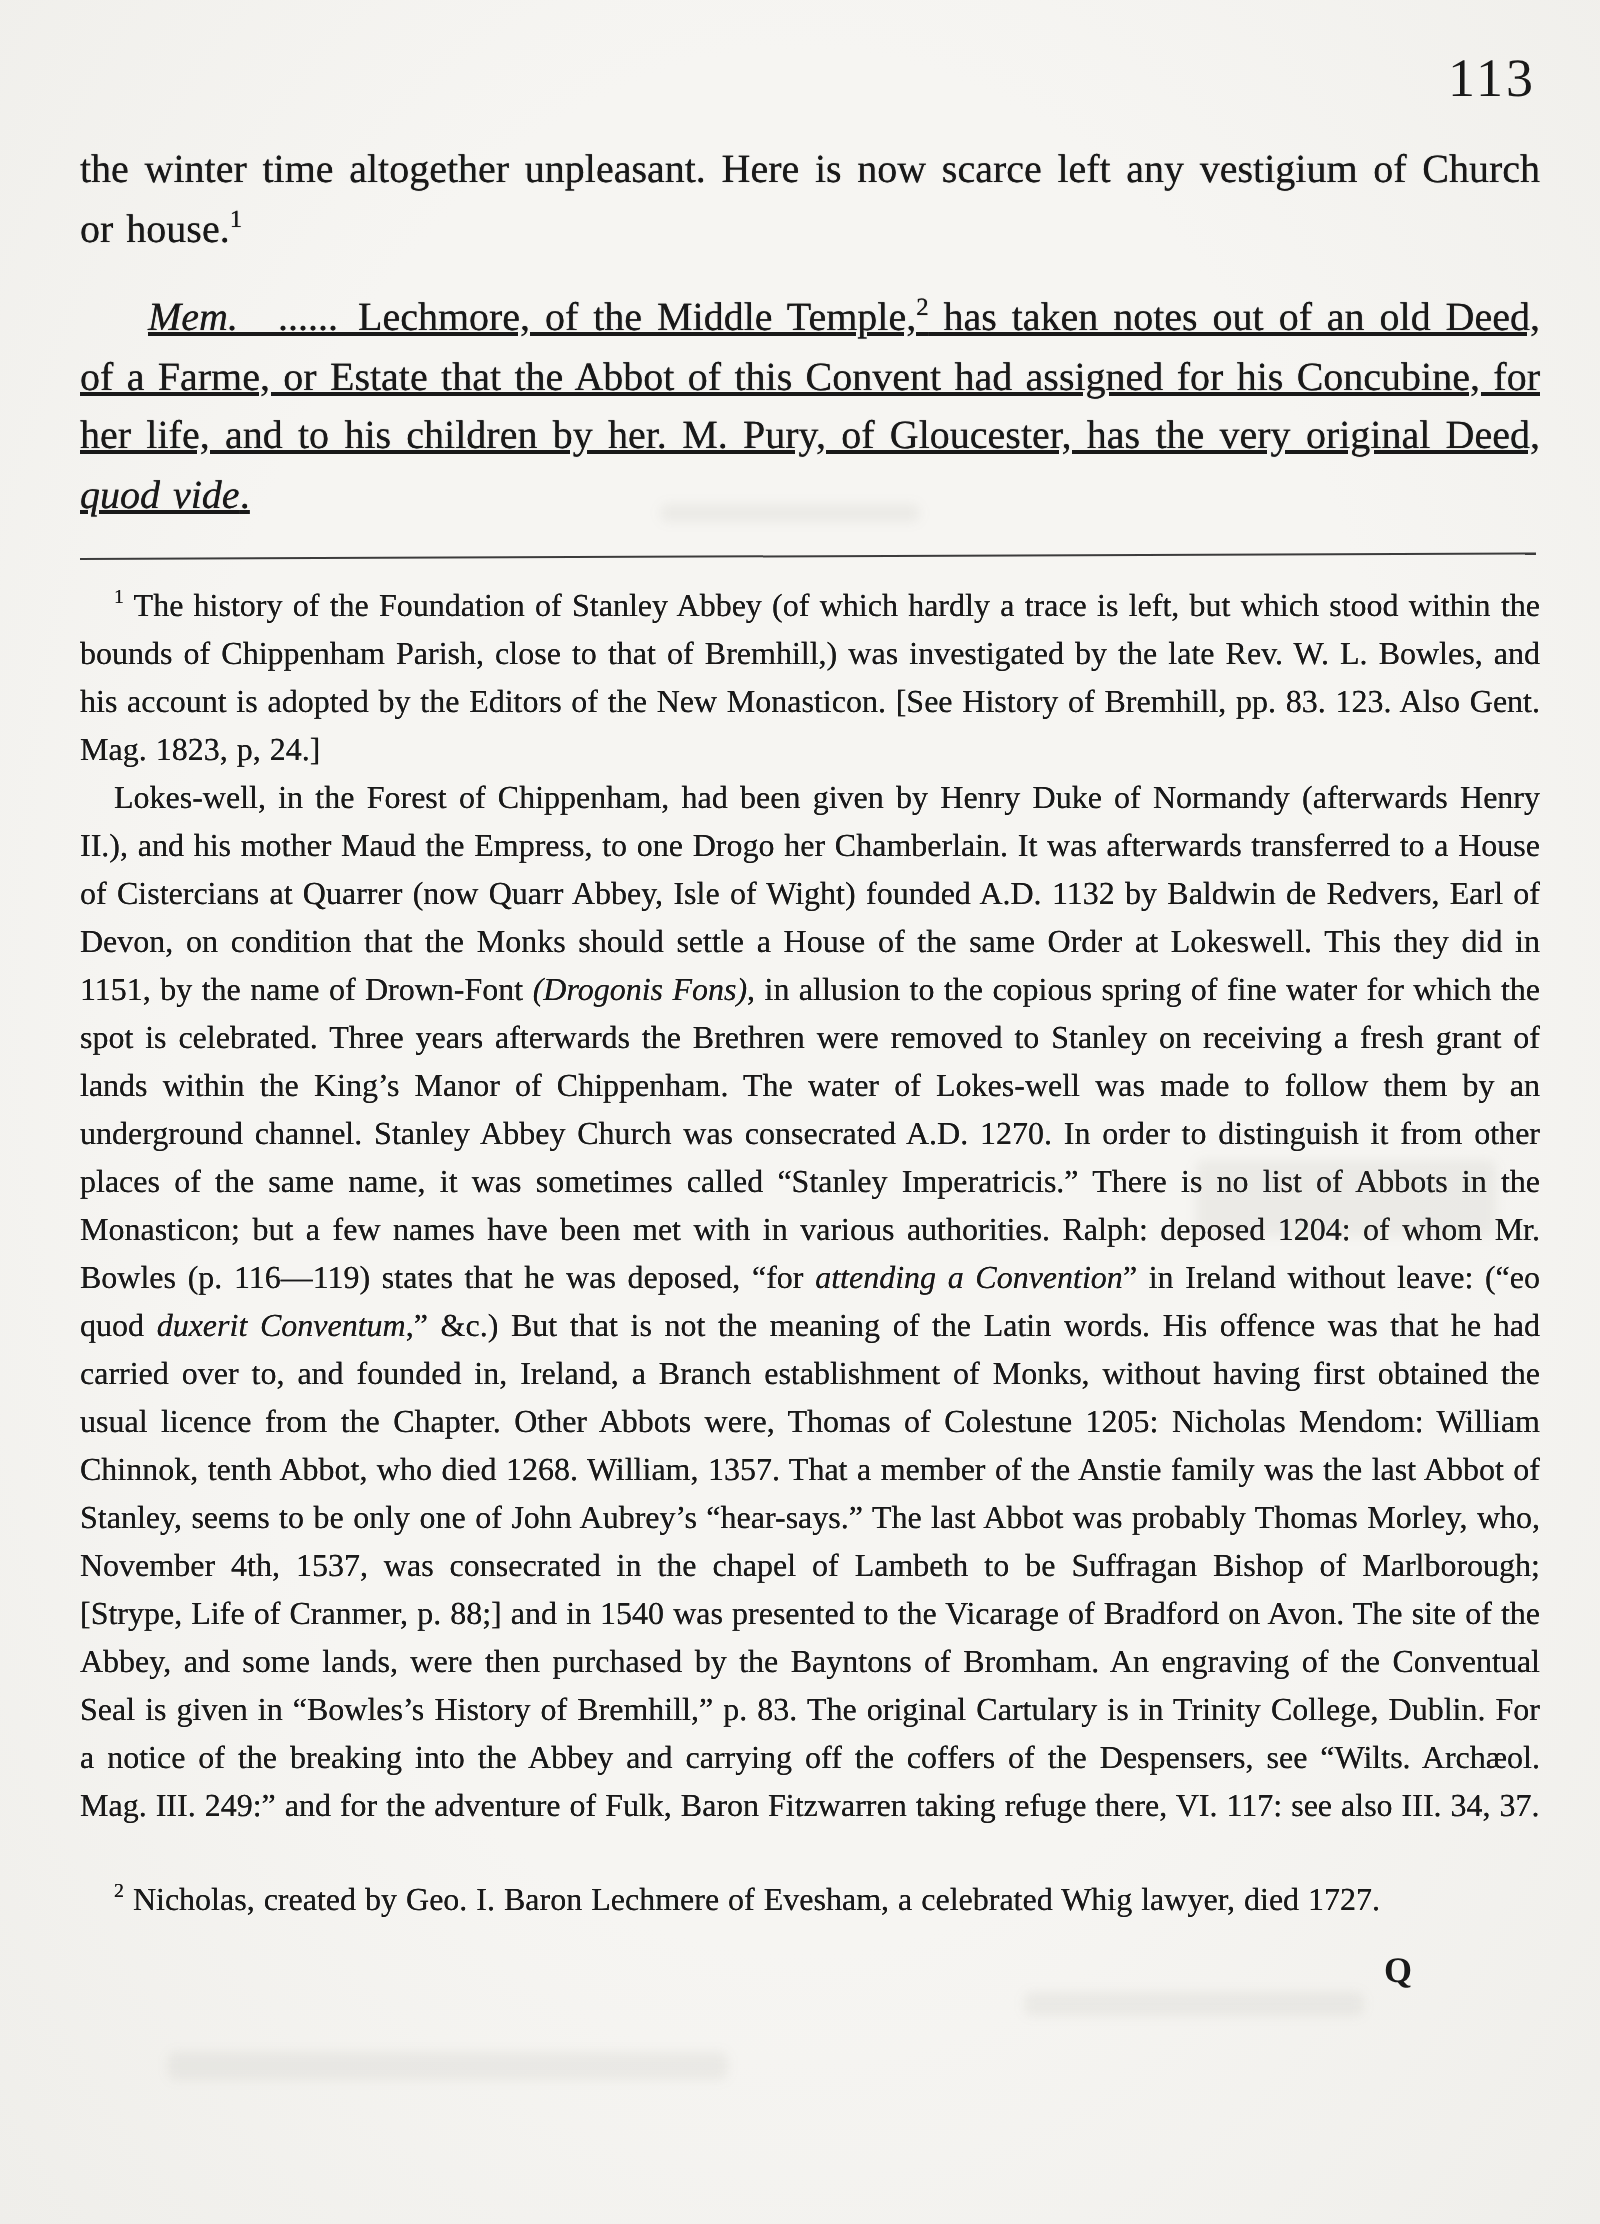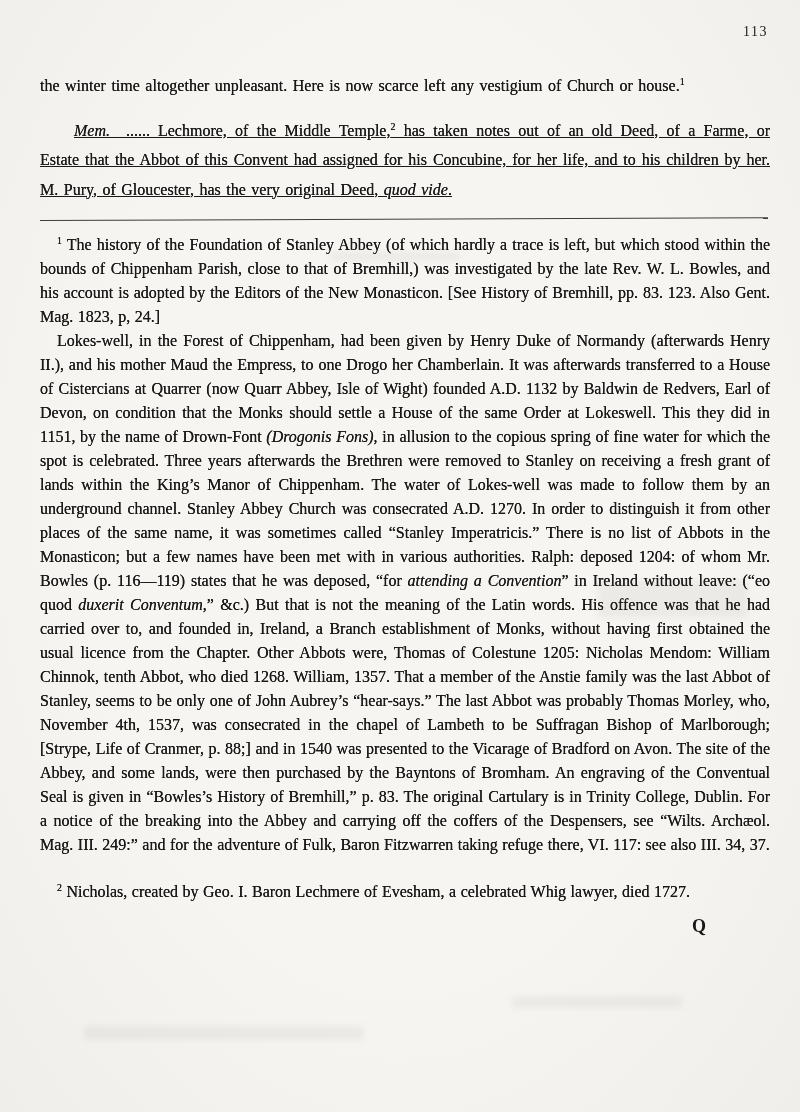--- a/index.html
+++ b/index.html
@@ -21,26 +21,26 @@
   .running-head { position: relative; height: 24px; }
   .head-title {
     position: absolute; left: 50%; top: 5px; transform: translateX(-50%);
     font-size: 15px; font-weight: bold;
     letter-spacing: 1.3px; word-spacing: 7px;
     white-space: nowrap;
     color: #1e1e1e;
   }
   .page-num {
     position: absolute; right: 2px; top: 0;
-    font-size: 14px; letter-spacing: 1.5px;
+    font-size: 27px; letter-spacing: 1.5px;
   }
   
   .body-text {
     margin-top: 23px;
-    font-size: 16px; line-height: 29.5px;
+    font-size: 20px; line-height: 29.5px;
     text-align: justify;
     word-spacing: 1.5px;
     text-shadow: 0 0 0.35px #1a1a1a;
   }
   .para { margin: 0; }
   .para-mem { margin-top: 15px; text-indent: 34px; text-decoration: underline; }
   .it { font-style: italic; }
   sup { font-size: 62%; vertical-align: super; line-height: 0; }
   
   .rule {

